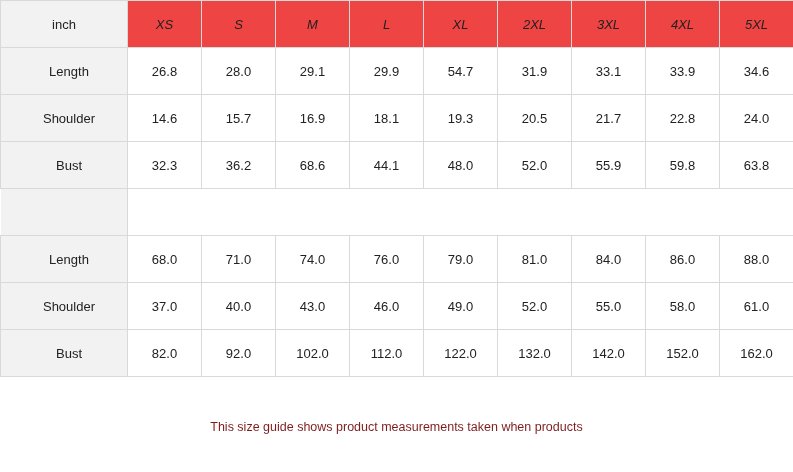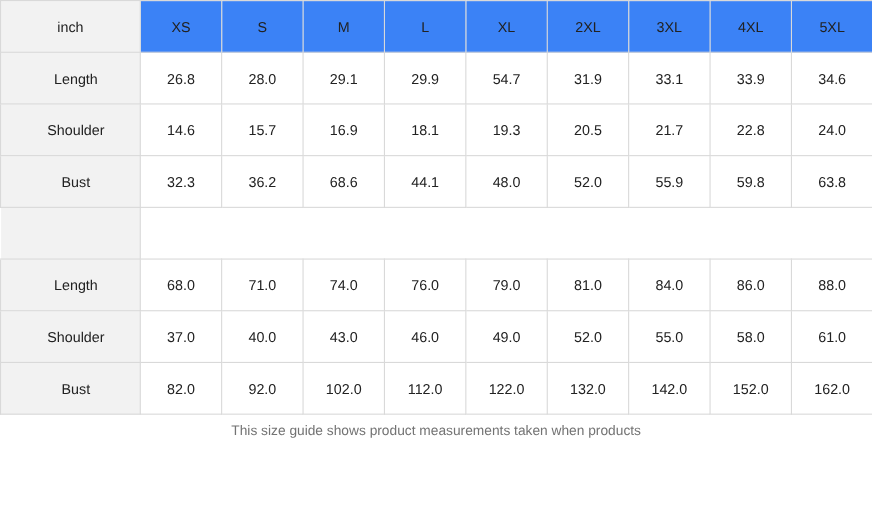--- a/index.html
+++ b/index.html
@@ -13,38 +13,40 @@
     font-family: "Liberation Sans", sans-serif;
     color: #222222;
     overflow: hidden;
   }
   .size-guide {
     width: 793px;
     height: 472px;
     box-sizing: border-box;
     display: flex;
     flex-direction: column;
+    gap: 36px;
   }
   table.size-table {
     border-collapse: collapse;
     width: 793px;
     table-layout: fixed;
   }
   table.size-table td {
     border: 1px solid #d9d9d9;
     text-align: center;
     vertical-align: middle;
     font-size: 13px;
     color: #222222;
     height: 46px;
     padding: 0;
   }
   table.size-table td.head-cell {
-    background: #3b82f6;
-    font-size: 13px;
+    background: #ef4444;
+    font-size: 13px;
+    font-style: italic;
   }
   table.size-table td.row-label {
     background: #f2f2f2;
     font-size: 13px;
     padding-left: 10px;
   }
   table.size-table td.unit-cell {
     background: #f2f2f2;
     font-size: 13px;
   }
@@ -66,21 +68,21 @@
     border-top: 1px solid #d9d9d9;
     border-bottom: 1px solid #d9d9d9;
     border-right: none;
     border-left: 1px solid #d9d9d9;
     background: #ffffff;
   }
   .note {
     margin-top: 6px;
     text-align: center;
     font-size: 12.5px;
-    color: #737373;
+    color: #7f1d1d;
     line-height: 17px;
     padding: 0 60px;
   }
   .note div { white-space: nowrap; }
 </style>
 </head>
 <body>
 
 <div class="size-guide">
 

